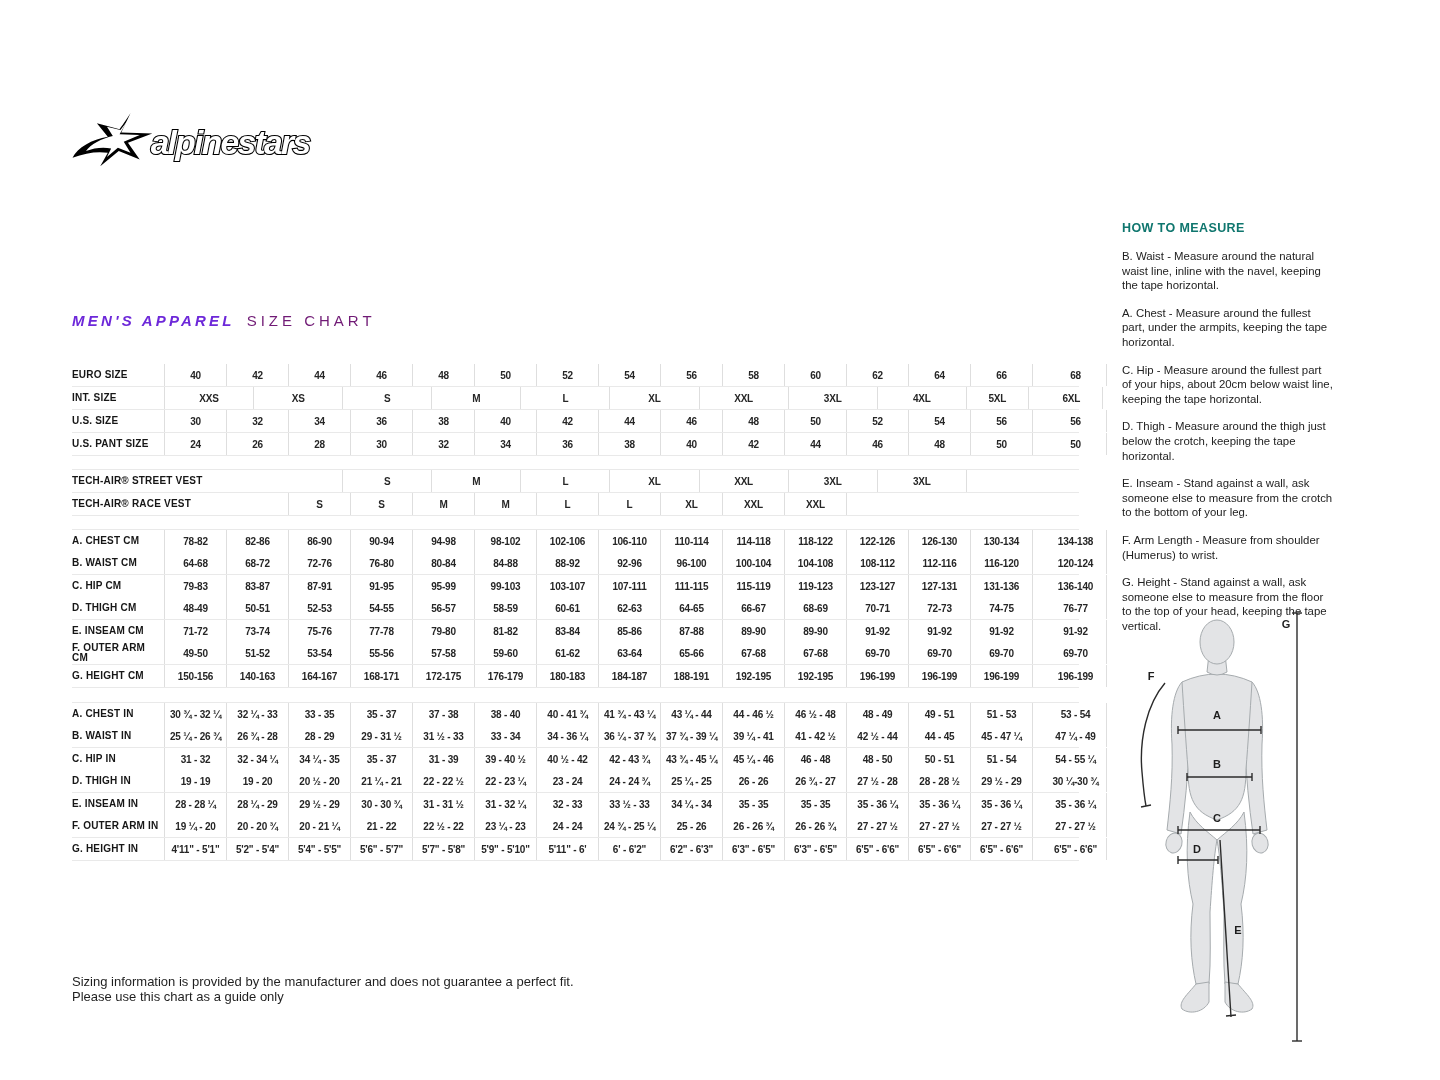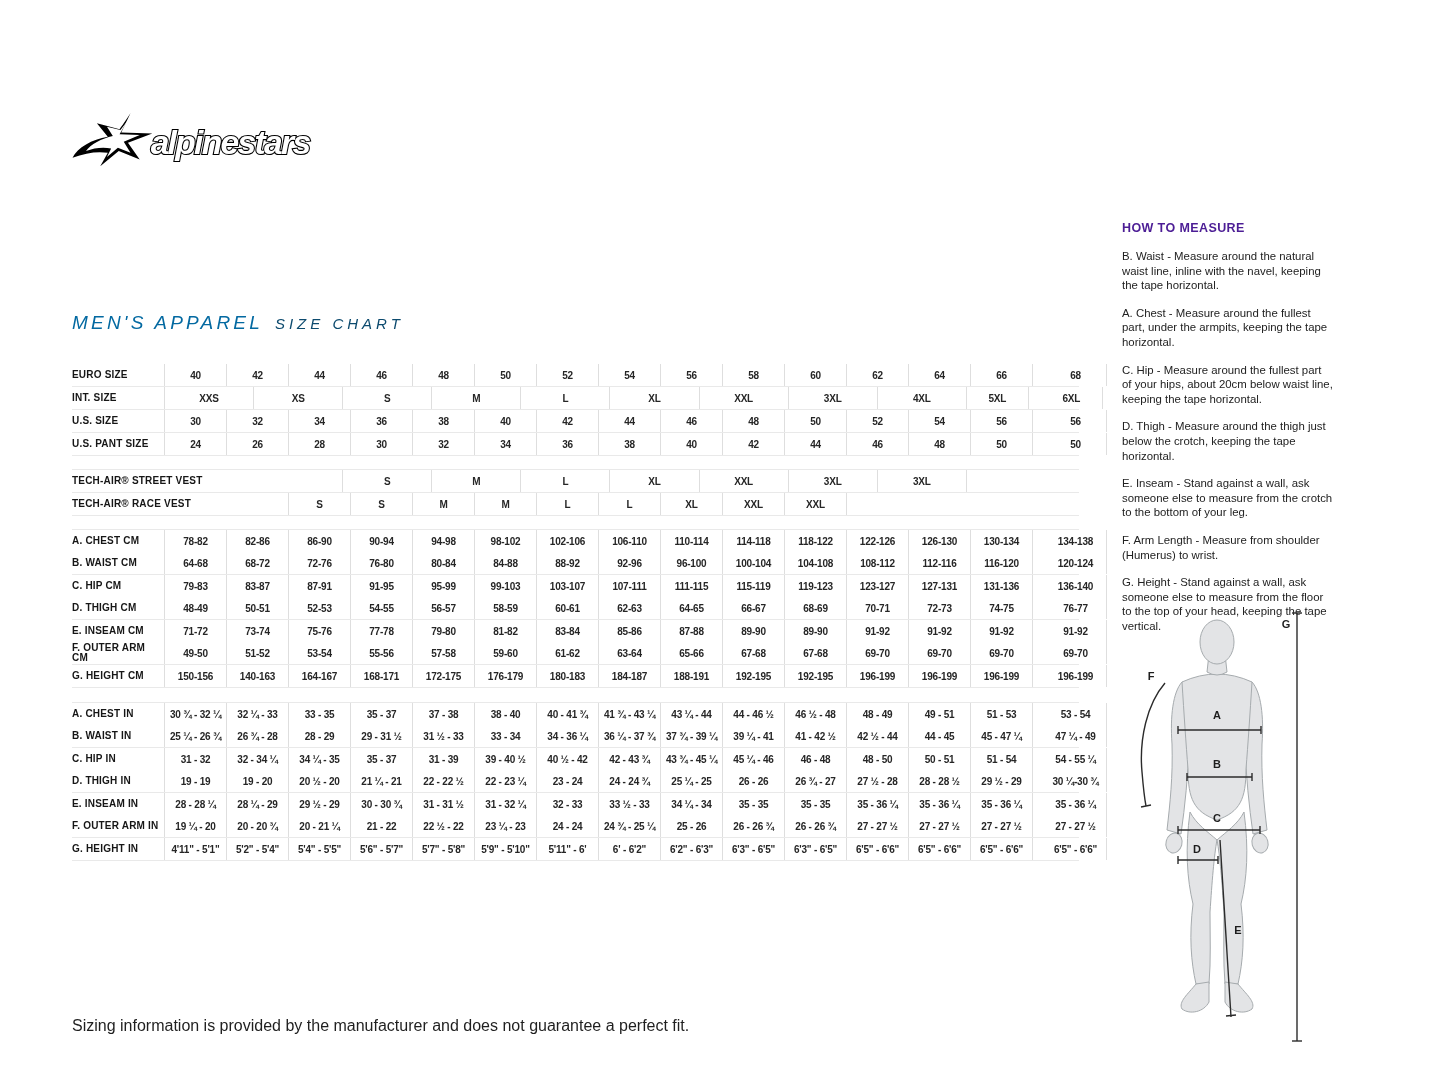--- a/index.html
+++ b/index.html
@@ -4,22 +4,22 @@
 <style>
   html,body{margin:0;padding:0;background:#fff;}
   body{width:1440px;height:1080px;position:relative;font-family:"Liberation Sans",sans-serif;color:#1c1c1c;overflow:hidden;}
   .page{position:absolute;inset:0;background:#fff;margin-top:36px;}
 
   
   .logo{position:absolute;left:70px;top:72px;}
 
   
   .title{position:absolute;left:72px;top:276px;white-space:nowrap;}
-  .title .t1{font-size:19px;font-weight:normal;font-style:italic;letter-spacing:3.2px;color:#0369a1;}
-  .title .t2{font-size:15px;font-weight:normal;font-style:italic;letter-spacing:4px;color:#0c4a6e;margin-left:12px;}
+  .title .t1{font-size:15px;font-weight:bold;font-style:italic;letter-spacing:3.2px;color:#6d28d9;}
+  .title .t2{font-size:15px;font-weight:normal;letter-spacing:4px;color:#701a75;margin-left:12px;}
 
   
   .table{position:absolute;left:72px;top:328px;width:1007px;}
   .block{width:1007px;}
   .block.bt{border-top:1px solid #e9e9e9;}
   .mt13{margin-top:13px;} .mt14{margin-top:14px;}
   .row{display:flex;height:22px;align-items:center;}
   .row.rule{border-bottom:1px solid #e9e9e9;}
   .rlabel{flex:0 0 92px;width:92px;font-weight:bold;font-size:10px;letter-spacing:.2px;line-height:1.05;white-space:nowrap;color:#161616;}
   .rlabel.wrap{white-space:normal;}
@@ -29,28 +29,28 @@
         border-left:1px solid #dedede;white-space:nowrap;}
   .cell:last-child{border-right:1px solid #dedede;padding-left:12px;}
   .cell.empty{border-left-color:transparent;}
   .cell.empty:last-child{border-right-color:transparent;}
   .cell:not(.empty):has(+ .cell.empty){border-right:1px solid #dedede;}
   .row-int .cell{flex:0 0 88.1px;}
   .row-int .cell:nth-child(n+10){flex:0 0 61px;}
 
   
   .measure{position:absolute;left:1122px;top:185px;width:212px;}
-  .measure-title{font-size:12.5px;font-weight:bold;letter-spacing:.4px;margin-bottom:14px;color:#4c1d95;}
+  .measure-title{font-size:12.5px;font-weight:bold;letter-spacing:.4px;margin-bottom:14px;color:#0f766e;}
   .measure-item{font-size:11.4px;line-height:1.28;margin:0 0 13px 0;color:#222;}
 
   
   .figure{position:absolute;left:1130px;top:568px;}
 
   
-  .footer{position:absolute;left:72px;top:982px;font-size:16px;line-height:15px;color:#1f1f1f;}
+  .footer{position:absolute;left:72px;top:938px;font-size:13px;line-height:15px;color:#1f1f1f;}
 </style>
 </head>
 <body>
 
 <div class="page">
 
   <svg class="logo" width="252" height="66" viewBox="0 0 300 66">
     <g>
       <path fill="#000" d="M72,0 C66,9 62,15 59,19 L32,12 L45,28 C26,31 9,41 3,53 C18,47 33,45 45,47 L36,63 L58,45 L83,55 L69,35 L98,24 L61,23 Z"></path>
       <path fill="#fff" d="M69,8 C65,14 62,17 60,20 L44,16 L51,27 C38,30 24,37 19,45 C29,41 40,40 49,42 L44,52 L57,41 L72,47 L64,34 L83,26 L59,25 Z"></path>
@@ -535,15 +535,16 @@
       <text x="87" y="218">C</text>
       <text x="67" y="249">D</text>
       <text x="108" y="330">E</text>
       <text x="21" y="76">F</text>
       <text x="156" y="24">G</text>
     </g>
   </svg>
 
   <div class="footer">
     <div>Sizing information is provided by the manufacturer and does not guarantee a perfect fit.</div>
+    <div>Please use this chart as a guide only</div>
   </div>
 
 </div>
 
 </body></html>

